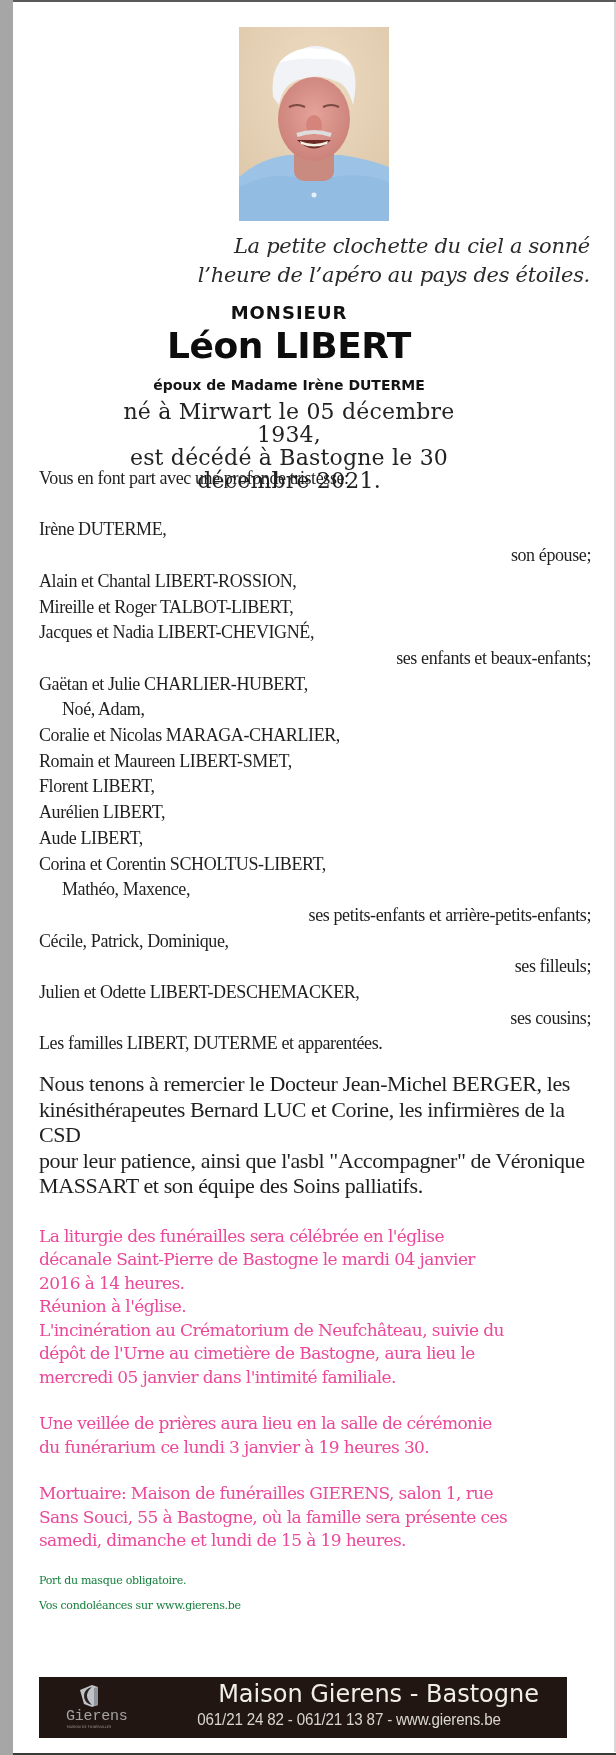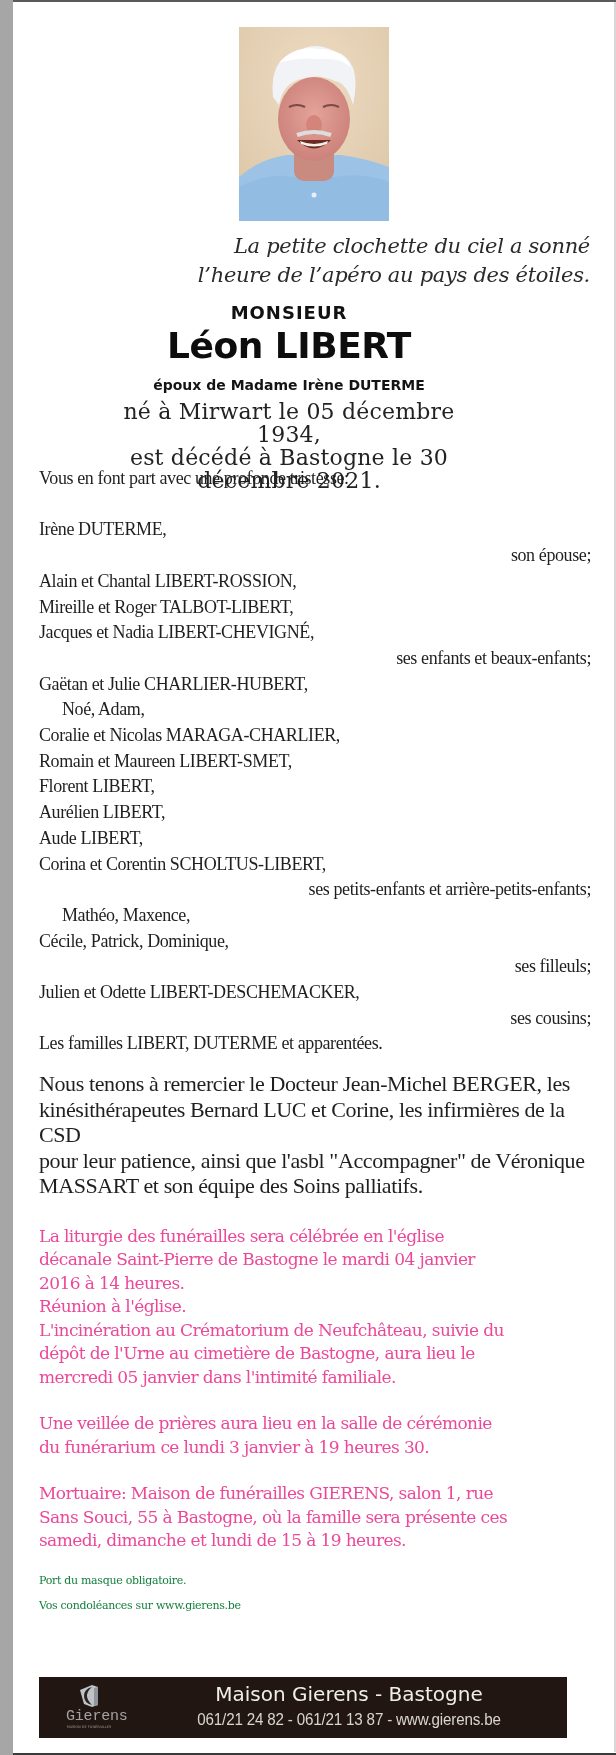--- a/index.html
+++ b/index.html
@@ -43,21 +43,21 @@
     .plain-end { font-family: "DejaVu Serif", serif; font-size: 11px; line-height: 25px; margin-top: 15px; color: #15803d; letter-spacing: -0.3px; }
 
     .banner {
       position: absolute; left: 39px; top: 1677px; width: 528px; height: 61px; background: #221612;
       color: #f2efe9;
     }
     .banner .logo { position: absolute; left: 15px; top: 6px; width: 70px; height: 52px; text-align: center; }
     .banner .logo-mark { display: block; margin: 0 auto; }
     .banner .logo-text { font-family: Liberation Mono, monospace; font-size: 15px; line-height: 16px; color: #a3a3a3; letter-spacing: -0.2px; margin-left: 12px; }
     .banner .logo-sub { font-family: "DejaVu Sans", sans-serif; font-size: 3.5px; color: #9a9590; line-height: 4px; }
-    .banner .b-title { position: absolute; left: 120px; width: 380px; top: 5px; text-align: center; font-family: "DejaVu Sans", sans-serif; font-size: 20px; line-height: 24px; color: #f1eee8; }
+    .banner .b-title { position: absolute; left: 120px; width: 380px; top: 5px; text-align: right; font-family: "DejaVu Sans", sans-serif; font-size: 24px; line-height: 24px; color: #f1eee8; }
     .banner .b-contact { position: absolute; left: 120px; width: 380px; top: 32px; text-align: center; font-family: "Liberation Sans", sans-serif; font-size: 16.5px; line-height: 20px; color: #d9d5cf; letter-spacing: -0.2px; transform: scaleX(0.92); }
   </style>
 </head>
 <body>
 
 <div class="left-bar"></div>
 <div class="top-line"></div>
 <div class="right-line"></div>
 <div class="bottom-line"></div>
 
@@ -114,22 +114,22 @@
       <div class="line">Jacques et Nadia LIBERT-CHEVIGNÉ,</div>
       <div class="line right">ses enfants et beaux-enfants;</div>
       <div class="line">Gaëtan et Julie CHARLIER-HUBERT,</div>
       <div class="line indent">Noé, Adam,</div>
       <div class="line">Coralie et Nicolas MARAGA-CHARLIER,</div>
       <div class="line">Romain et Maureen LIBERT-SMET,</div>
       <div class="line">Florent LIBERT,</div>
       <div class="line">Aurélien LIBERT,</div>
       <div class="line">Aude LIBERT,</div>
       <div class="line">Corina et Corentin SCHOLTUS-LIBERT,</div>
+      <div class="line indent">Mathéo, Maxence,</div>
       <div class="line right">ses petits-enfants et arrière-petits-enfants;</div>
-      <div class="line indent">Mathéo, Maxence,</div>
       <div class="line">Cécile, Patrick, Dominique,</div>
       <div class="line right">ses filleuls;</div>
       <div class="line">Julien et Odette LIBERT-DESCHEMACKER,</div>
       <div class="line right">ses cousins;</div>
       <div class="line">Les familles LIBERT, DUTERME et apparentées.</div>
     </div>
 
   <div class="thanks">
     <div>Nous tenons à remercier le Docteur Jean-Michel BERGER, les</div>
     <div>kinésithérapeutes Bernard LUC et Corine, les infirmières de la CSD</div>

